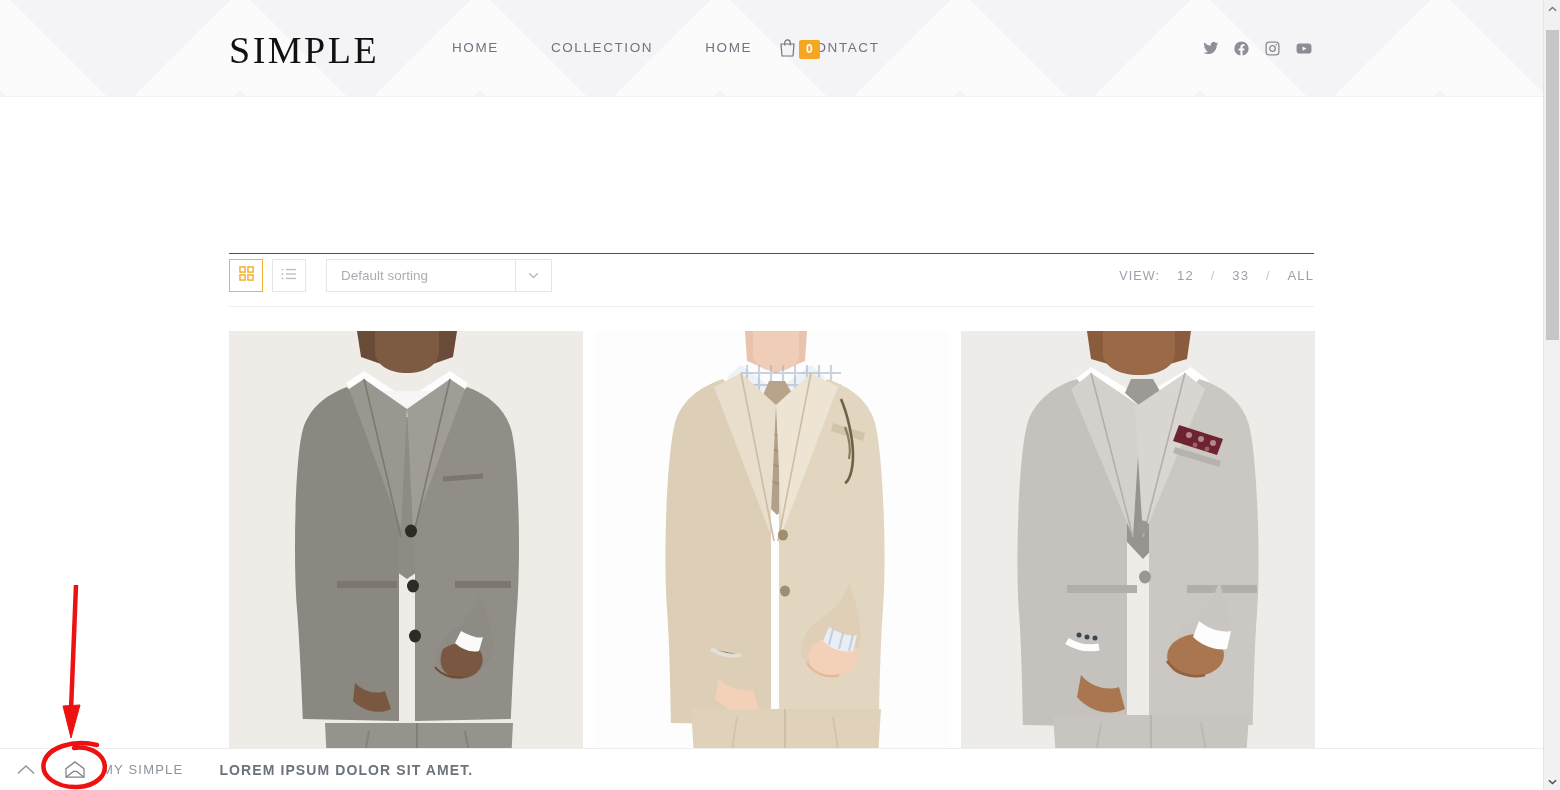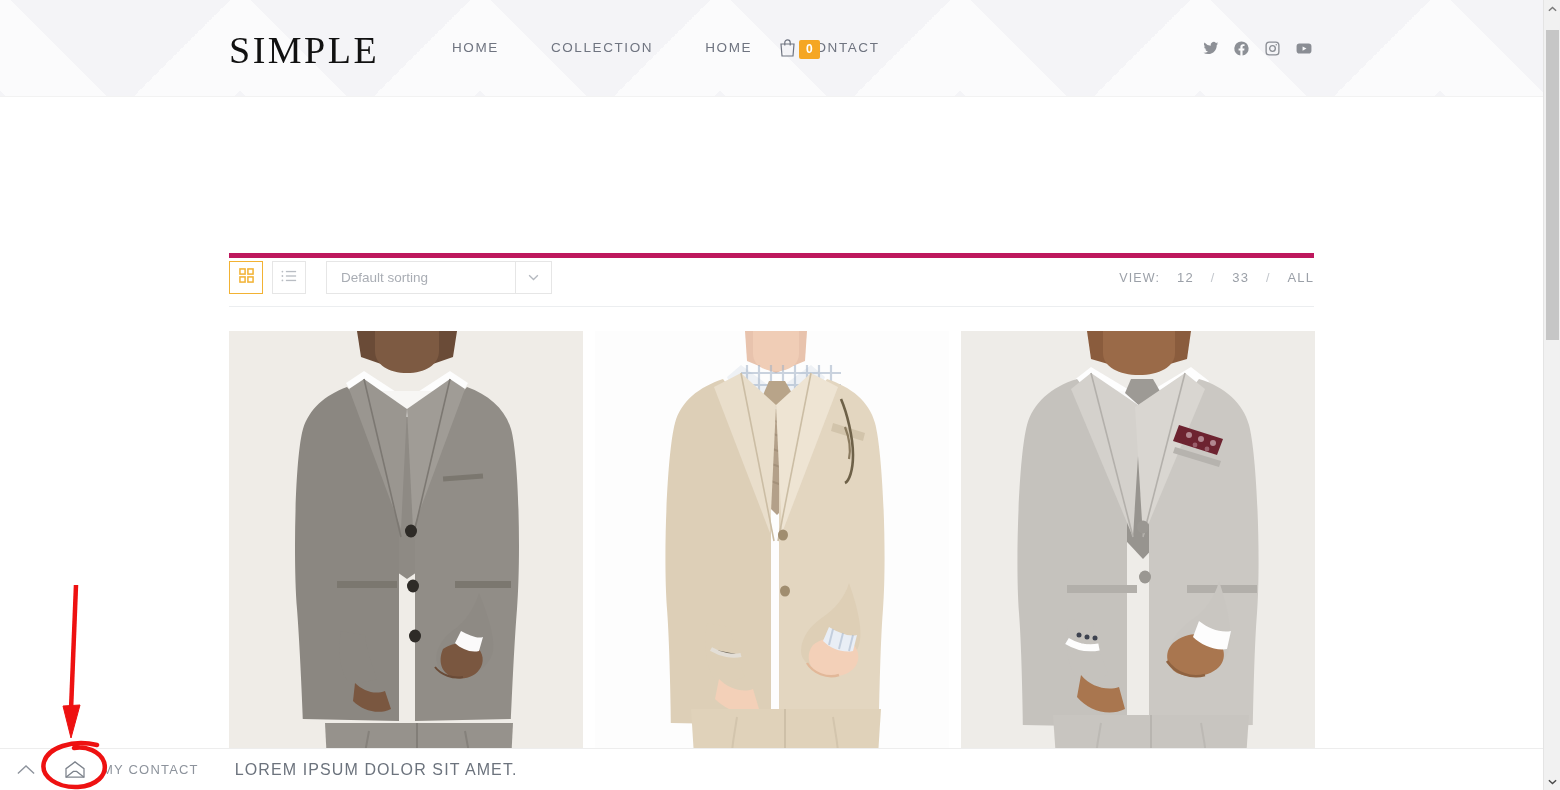--- a/index.html
+++ b/index.html
@@ -96,21 +96,21 @@
   
   #content {
     position: relative;
     width: 1543px;
   }
   #toolbar {
     position: absolute;
     left: 229px; top: 156px;
     width: 1085px;
     height: 44px;
-    border-top: 5px solid #be185d;
+    border-top: 1px solid #be185d;
     display: flex;
     align-items: center;
   }
   #toolbar-rule-bottom {
     position: absolute;
     left: 229px; top: 209px;
     width: 1085px; height: 1px;
     background: #eceef0;
   }
   .viewbtn {
@@ -203,24 +203,25 @@
   #bb-account {
     margin-left: 14px;
     font-size: 13px;
     letter-spacing: 1.2px;
     color: #8d939c;
     cursor: pointer;
     white-space: nowrap;
   }
   #bb-tagline {
     margin-left: 36px;
-    font-size: 16px;
+    font-size: 14px;
     letter-spacing: 1.1px;
     color: #6c737d;
     white-space: nowrap;
+    font-weight: bold;
   }
 
   
   #annotation {
     position: absolute;
     left: 0; top: 0;
     width: 1560px; height: 790px;
     pointer-events: none;
     z-index: 90;
   }
@@ -544,21 +545,21 @@
         <svg width="18" height="11" viewBox="0 0 20 12" fill="none" stroke="#8d939c" stroke-width="1.5">
           <path d="M1 10.5L10 2l9 8.5"></path>
         </svg>
       </div>
       <div id="bb-mail">
         <svg width="22" height="18" viewBox="0 0 24 20" fill="none" stroke="#7d838c" stroke-width="1.4">
           <path d="M2 18V8.5L12 1l10 7.5V18z"></path>
           <path d="M2 18l8.2-6.4h3.6L22 18"></path>
         </svg>
       </div>
-      <div id="bb-account">MY CONTACT</div>
+      <div id="bb-account">MY SIMPLE</div>
       <div id="bb-tagline">LOREM IPSUM DOLOR SIT AMET.</div>
     </div>
 
   </div>
 
   <svg id="annotation" viewBox="0 0 1560 790">
     <g stroke="#ee1111" fill="#ee1111">
       <line x1="76" y1="585" x2="71" y2="710" stroke-width="4.5"></line>
       <path d="M63 706 L71 738 L80 705 Z"></path>
     </g>

